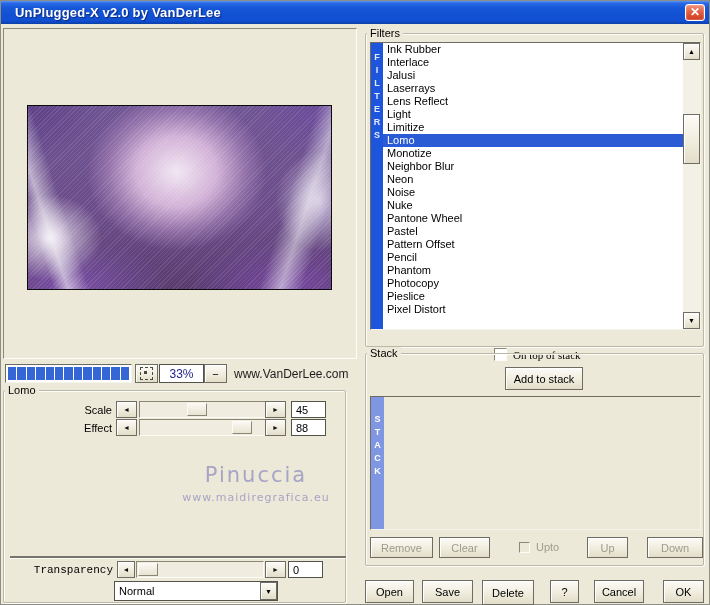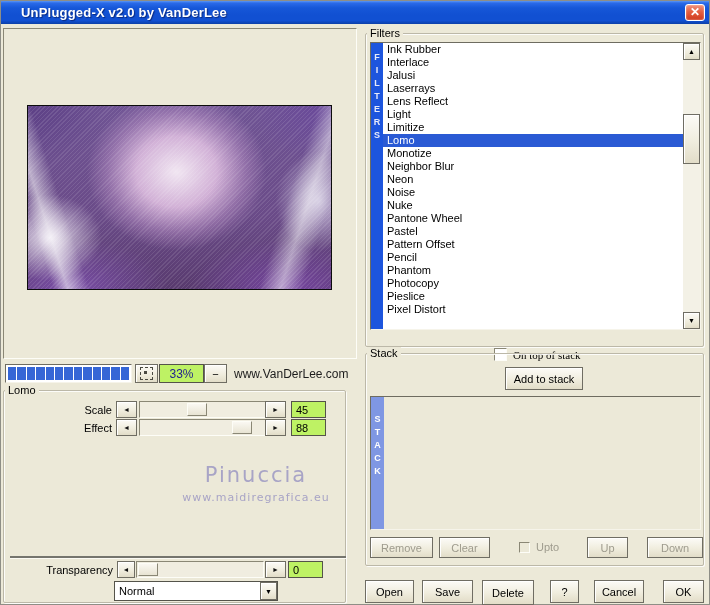--- a/index.html
+++ b/index.html
@@ -3,38 +3,38 @@
 <meta charset="utf-8">
 <style>
   html,body{margin:0;padding:0;}
   body{width:710px;height:605px;position:relative;background:#ece9d8;
        font-family:"Liberation Sans",sans-serif;font-size:11px;color:#000;overflow:hidden;}
   .window{position:absolute;inset:0;border:1px solid #8e8e86;box-sizing:border-box;background:#ece9d8;}
 
   
   .titlebar{position:absolute;left:0;top:0;width:100%;height:23px;
     background:linear-gradient(180deg,#5a96f5 0%,#2a6ae8 9%,#1657d8 30%,#1150d2 60%,#1150d2 85%,#0b3fa8 100%);
-    display:flex;align-items:center;box-sizing:border-box;padding-left:20px;}
+    display:flex;align-items:center;box-sizing:border-box;padding-left:14px;}
   .titlebar .title{color:#fff;font-weight:bold;font-size:13px;text-shadow:1px 1px 1px #0a2a80;letter-spacing:.2px;}
   .closebtn{position:absolute;right:4px;top:3px;width:20px;height:17px;border:1px solid #fff;border-radius:3px;
     background:linear-gradient(180deg,#f0927d 0%,#e35f41 45%,#cf3a1e 100%);
     color:#fff;font-weight:bold;font-size:12px;line-height:15px;text-align:center;box-sizing:border-box;
     box-shadow:inset 0 0 2px rgba(255,255,255,.6);cursor:default;}
 
   
   .sunken{border:1px solid;border-color:#8a8775 #fdfdf7 #fdfdf7 #8a8775;background:#ece9d8;box-sizing:border-box;}
   .sunken-dark{border:1px solid;border-color:#6e6c60 #f6f4ea #f6f4ea #6e6c60;box-sizing:border-box;}
   .btn{border:1px solid #6f6d63;background:linear-gradient(180deg,#fcfbf7 0%,#f0edde 55%,#e2ddc8 100%);
     box-shadow:inset 1px 1px 0 #fff;box-sizing:border-box;display:flex;align-items:center;justify-content:center;
     font-size:11px;color:#000;cursor:default;}
   .btn.disabled{color:#9e9b8d;}
   .groupbox{position:absolute;border:1px solid #bcb8a8;border-radius:2px;
     box-shadow:inset 1px 1px 0 rgba(255,255,255,.85),1px 1px 0 rgba(255,255,255,.85);box-sizing:border-box;}
   .grouplabel{position:absolute;top:-7px;left:1px;background:#ece9d8;padding:0 3px;font-size:11px;}
-  .field{background:#bef264;border:1px solid #54534a;box-sizing:border-box;display:flex;align-items:center;
+  .field{background:#ffffff;border:1px solid #54534a;box-sizing:border-box;display:flex;align-items:center;
     padding-left:4px;font-size:11px;}
 
   
   .preview-panel{position:absolute;left:2px;top:27px;width:354px;height:331px;}
   .preview-img{position:absolute;left:23px;top:76px;width:303px;height:183px;border:1px solid #0c0c0c;
     background-color:#6b4f8f;
     background-image:
       repeating-linear-gradient(135deg,rgba(255,255,255,.10) 0 1px,rgba(255,255,255,0) 1px 3px),
       radial-gradient(ellipse 38% 55% at 49% 36%,rgba(248,238,247,.95) 0%,rgba(228,195,228,.85) 35%,rgba(192,152,202,.45) 60%,rgba(160,120,180,0) 78%),
       linear-gradient(72deg,rgba(255,255,255,0) 7%,rgba(255,255,255,.55) 11%,rgba(255,255,255,0) 17%),
@@ -149,21 +149,21 @@
     </div>
     <div class="arrow-btn btn" style="left:261px;top:28px;">►</div>
     <div class="val-field field" style="left:287px;top:28px;">88</div>
   </div>
 
   <div class="wm-name">Pinuccia</div>
   <div class="wm-site">www.maidiregrafica.eu</div>
 
   <div class="separator"></div>
 
-  <span class="srow-label" style="left:0;top:563px;width:112px;">Transparency</span>
+  <span class="srow-label" style="left:0;top:563px;width:112px;font-family:Liberation Mono, monospace;">Transparency</span>
   <div class="arrow-btn btn" style="left:116px;top:560px;width:18px;">◄</div>
   <div class="track sunken" style="left:135px;top:560px;width:128px;">
     <div class="thumb" style="left: 1px;"></div>
   </div>
   <div class="arrow-btn btn" style="left:264px;top:560px;">►</div>
   <div class="val-field field" style="left:287px;top:560px;">0</div>
 
   <div class="dropdown">
     <span class="dd-text">Normal</span>
     <div class="dd-btn btn">▼</div>

